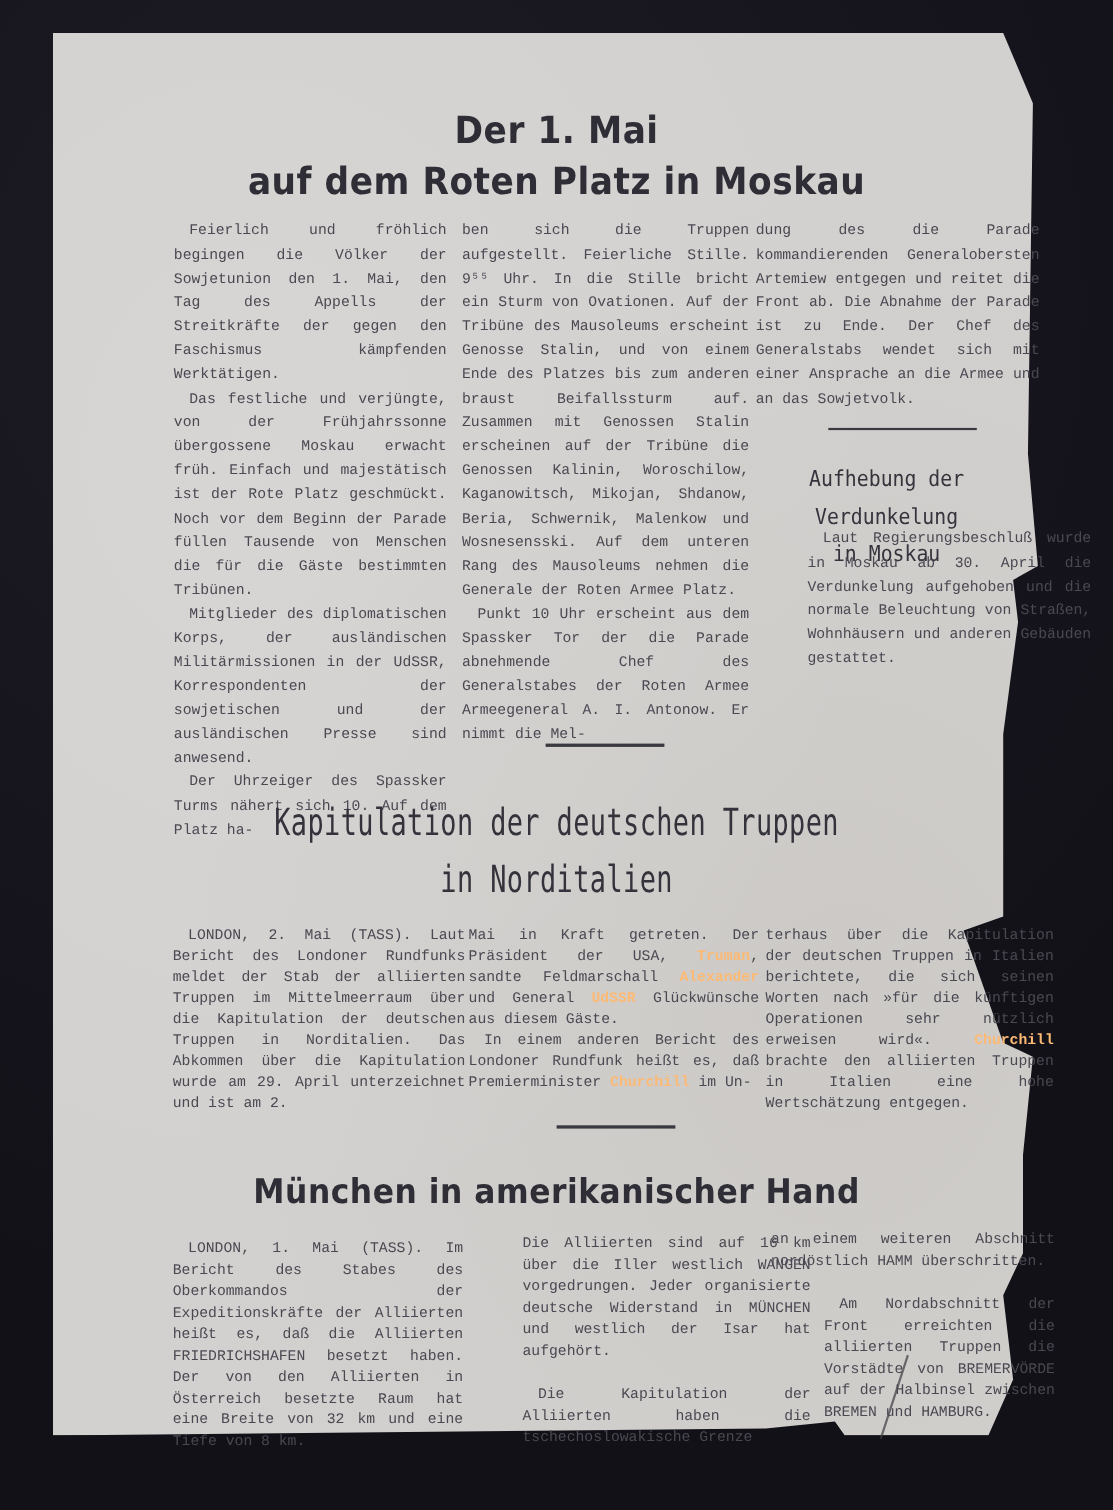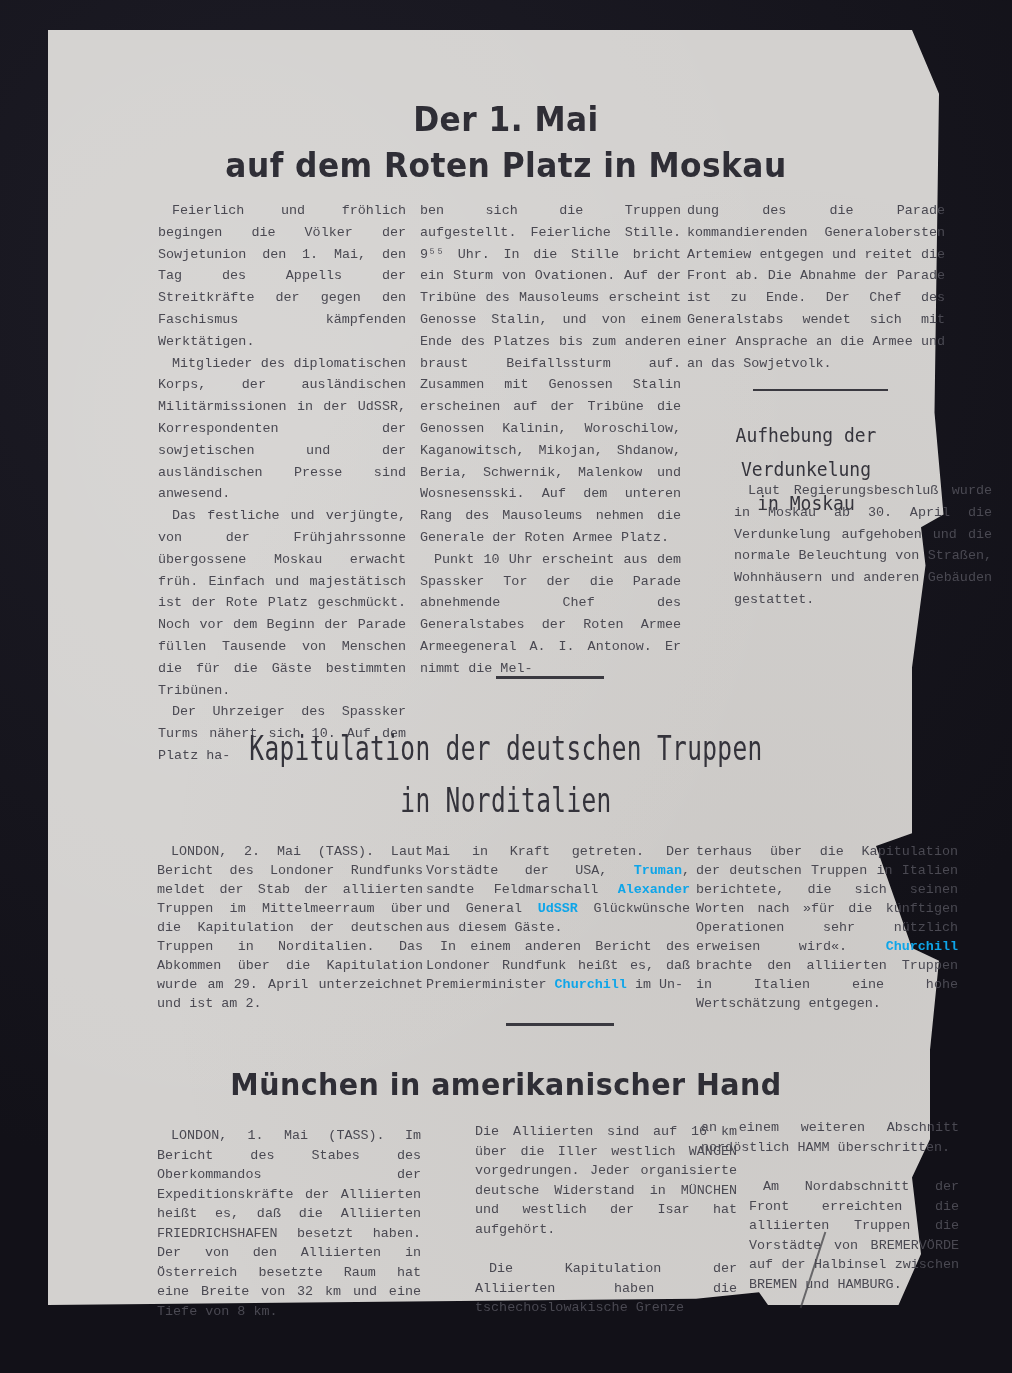--- a/index.html
+++ b/index.html
@@ -34,40 +34,40 @@
     font-family: "DejaVu Sans Mono", monospace; font-size: 20px; line-height: 34px;
     color: #35343c; text-align: center; transform: scaleX(0.9); transform-origin: center;
   }
   .col {
     position: absolute;
     font-family: Liberation Mono, monospace; font-size: 13.4px; line-height: 21.8px;
     color: #4a4952; text-align: justify; hyphens: manual;
   }
   .col p { margin: 0; }
   .col p.indent { text-indent: 14px; }
-  .col b { color: #0ea5e9; }
+  .col b { color: #fdba74; }
   .rule {
     position: absolute; height: 3px; background: #3a3940;
   }
 </style>
 </head>
 <body>
 
 <div class="paper"></div>
 <div class="tear-line"></div>
 
 <div class="headline h1">
   <div>Der 1. Mai</div>
   <div>auf dem Roten Platz in Moskau</div>
 </div>
 
 <div class="col" style="left:158px; top:200px; width:248px;">
   <p class="indent">Feierlich und fröhlich begingen die Völker der Sowjetunion den 1. Mai, den Tag des Appells der Streitkräfte der gegen den Faschismus kämpfenden Werktätigen.</p>
+  <p class="indent">Das festliche und verjüngte, von der Frühjahrssonne übergossene Moskau erwacht früh. Einfach und majestätisch ist der Rote Platz geschmückt. Noch vor dem Beginn der Parade füllen Tausende von Menschen die für die Gäste bestimmten Tribünen.</p>
   <p class="indent">Mitglieder des diplomatischen Korps, der ausländischen Militärmissionen in der UdSSR, Korrespondenten der sowjetischen und der ausländischen Presse sind anwesend.</p>
-  <p class="indent">Das festliche und verjüngte, von der Frühjahrssonne übergossene Moskau erwacht früh. Einfach und majestätisch ist der Rote Platz geschmückt. Noch vor dem Beginn der Parade füllen Tausende von Menschen die für die Gäste bestimmten Tribünen.</p>
   <p class="indent">Der Uhrzeiger des Spassker Turms nähert sich 10. Auf dem Platz ha-</p>
 </div>
 
 <div class="col" style="left:420px; top:200px; width:261px;">
   <p>ben sich die Truppen aufgestellt. Feierliche Stille. 9⁵⁵ Uhr. In die Stille bricht ein Sturm von Ovationen. Auf der Tribüne des Mausoleums erscheint Genosse Stalin, und von einem Ende des Platzes bis zum anderen braust Beifallssturm auf. Zusammen mit Genossen Stalin erscheinen auf der Tribüne die Genossen Kalinin, Woroschilow, Kaganowitsch, Mikojan, Shdanow, Beria, Schwernik, Malenkow und Wosnesensski. Auf dem unteren Rang des Mausoleums nehmen die Generale der Roten Armee Platz.</p>
   <p class="indent">Punkt 10 Uhr erscheint aus dem Spassker Tor der die Parade abnehmende Chef des Generalstabes der Roten Armee Armeegeneral A. I. Antonow. Er nimmt die Mel-</p>
 </div>
 
 <div class="col" style="left:687px; top:200px; width:258px;">
   <p>dung des die Parade kommandierenden Generalobersten Artemiew entgegen und reitet die Front ab. Die Abnahme der Parade ist zu Ende. Der Chef des Generalstabs wendet sich mit einer Ansprache an die Armee und an das Sowjetvolk.</p>
@@ -88,21 +88,21 @@
 <div class="headline h2">
   <div>Kapitulation der deutschen Truppen</div>
   <div>in Norditalien</div>
 </div>
 
 <div class="col" style="left:157px; top:842px; width:266px; line-height:19px;">
   <p class="indent">LONDON, 2. Mai (TASS). Laut Bericht des Londoner Rundfunks meldet der Stab der alliierten Truppen im Mittelmeerraum über die Kapitulation der deutschen Truppen in Norditalien. Das Abkommen über die Kapitulation wurde am 29. April unterzeichnet und ist am 2.</p>
 </div>
 
 <div class="col" style="left:426px; top:842px; width:264px; line-height:19px;">
-  <p><span>Mai in Kraft getreten. Der Vorstädte der USA, </span><b>Truman</b><span>, sandte Feldmarschall </span><b>Alexander</b><span> und General </span><b>UdSSR</b><span> Glückwünsche aus diesem Gäste.</span></p>
+  <p><span>Mai in Kraft getreten. Der Präsident der USA, </span><b>Truman</b><span>, sandte Feldmarschall </span><b>Alexander</b><span> und General </span><b>UdSSR</b><span> Glückwünsche aus diesem Gäste.</span></p>
   <p class="indent"><span>In einem anderen Bericht des Londoner Rundfunk heißt es, daß Premierminister </span><b>Churchill</b><span> im Un-</span></p>
 </div>
 
 <div class="col" style="left:696px; top:842px; width:262px; line-height:19px;">
   <p><span>terhaus über die Kapitulation der deutschen Truppen in Italien berichtete, die sich seinen Worten nach »für die künftigen Operationen sehr nützlich erweisen wird«. </span><b>Churchill</b><span> brachte den alliierten Truppen in Italien eine hohe Wertschätzung entgegen.</span></p>
 </div>
 
 <div class="rule" style="left:506px; top:1023px; width:108px;"></div>
 
 <div class="headline h3">

